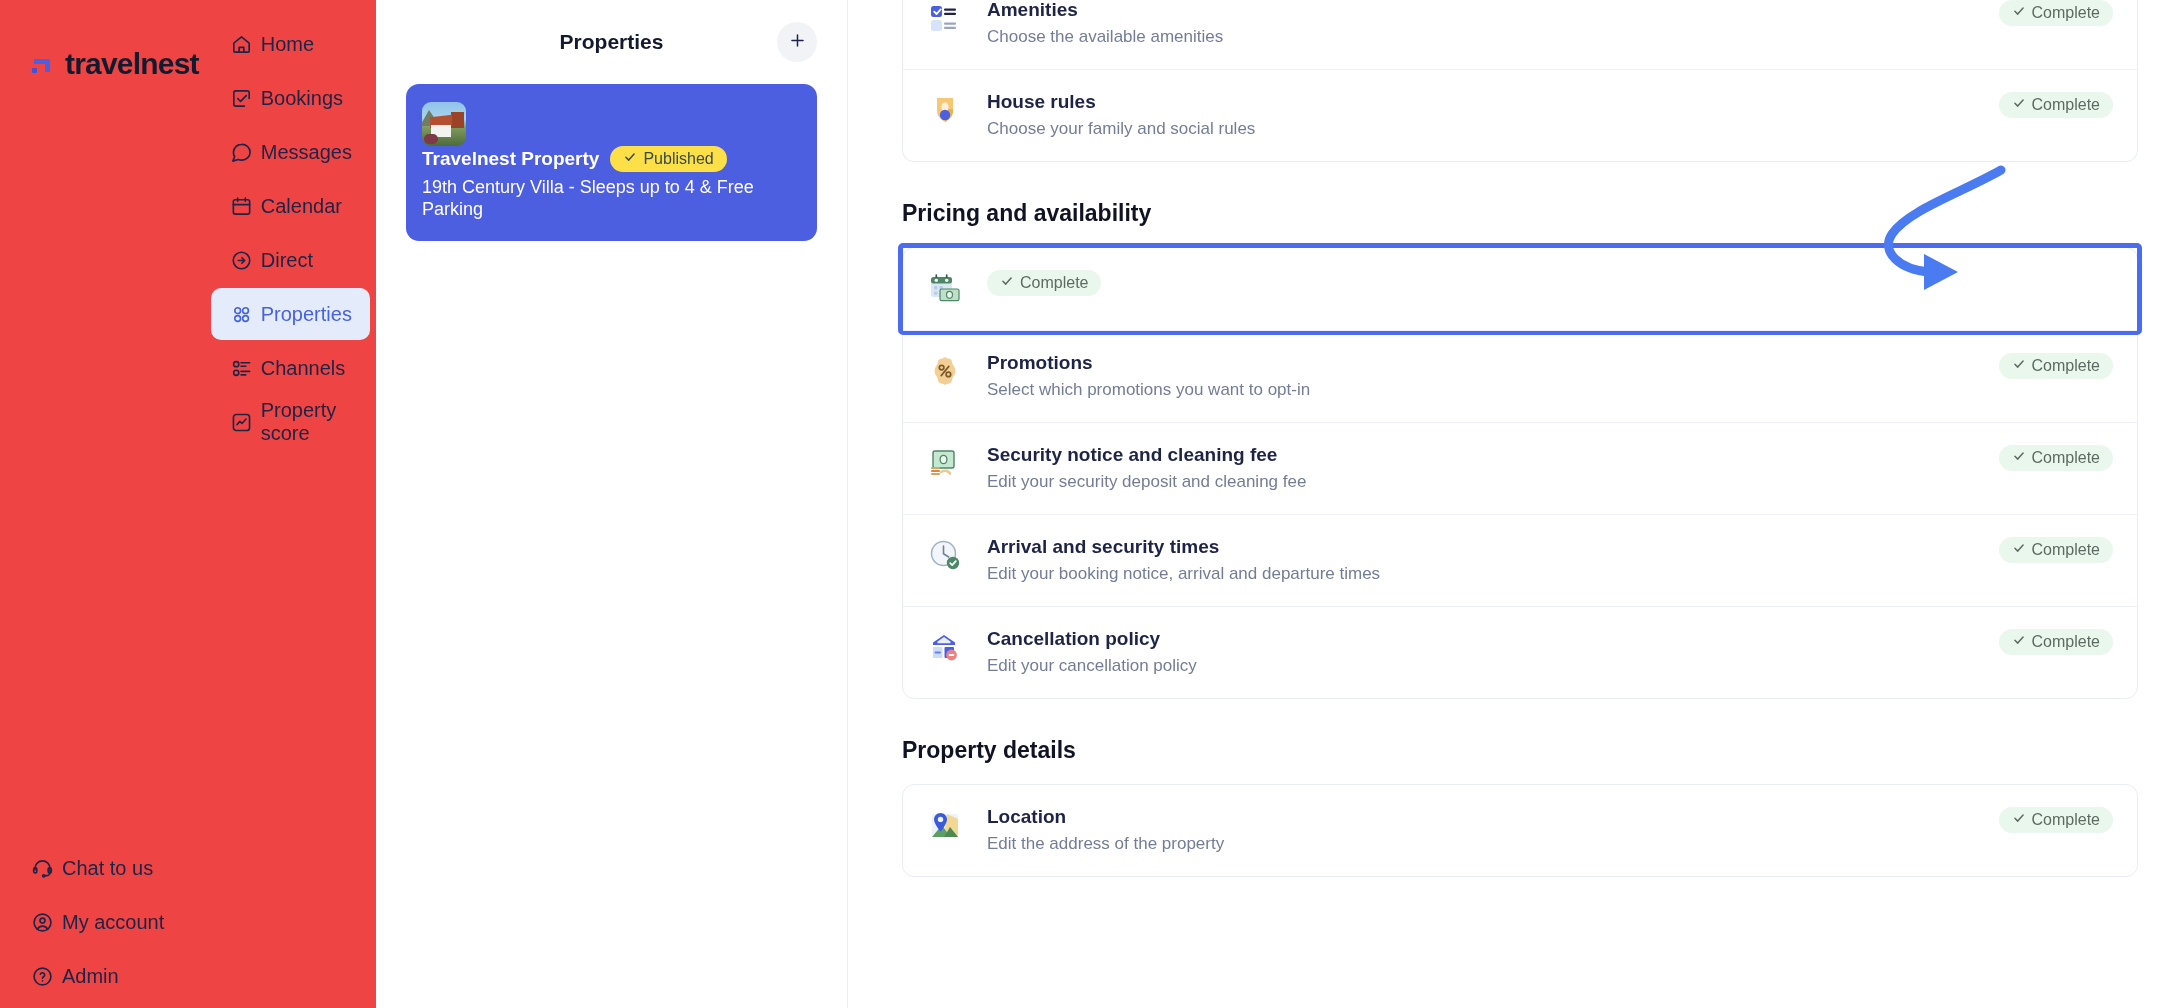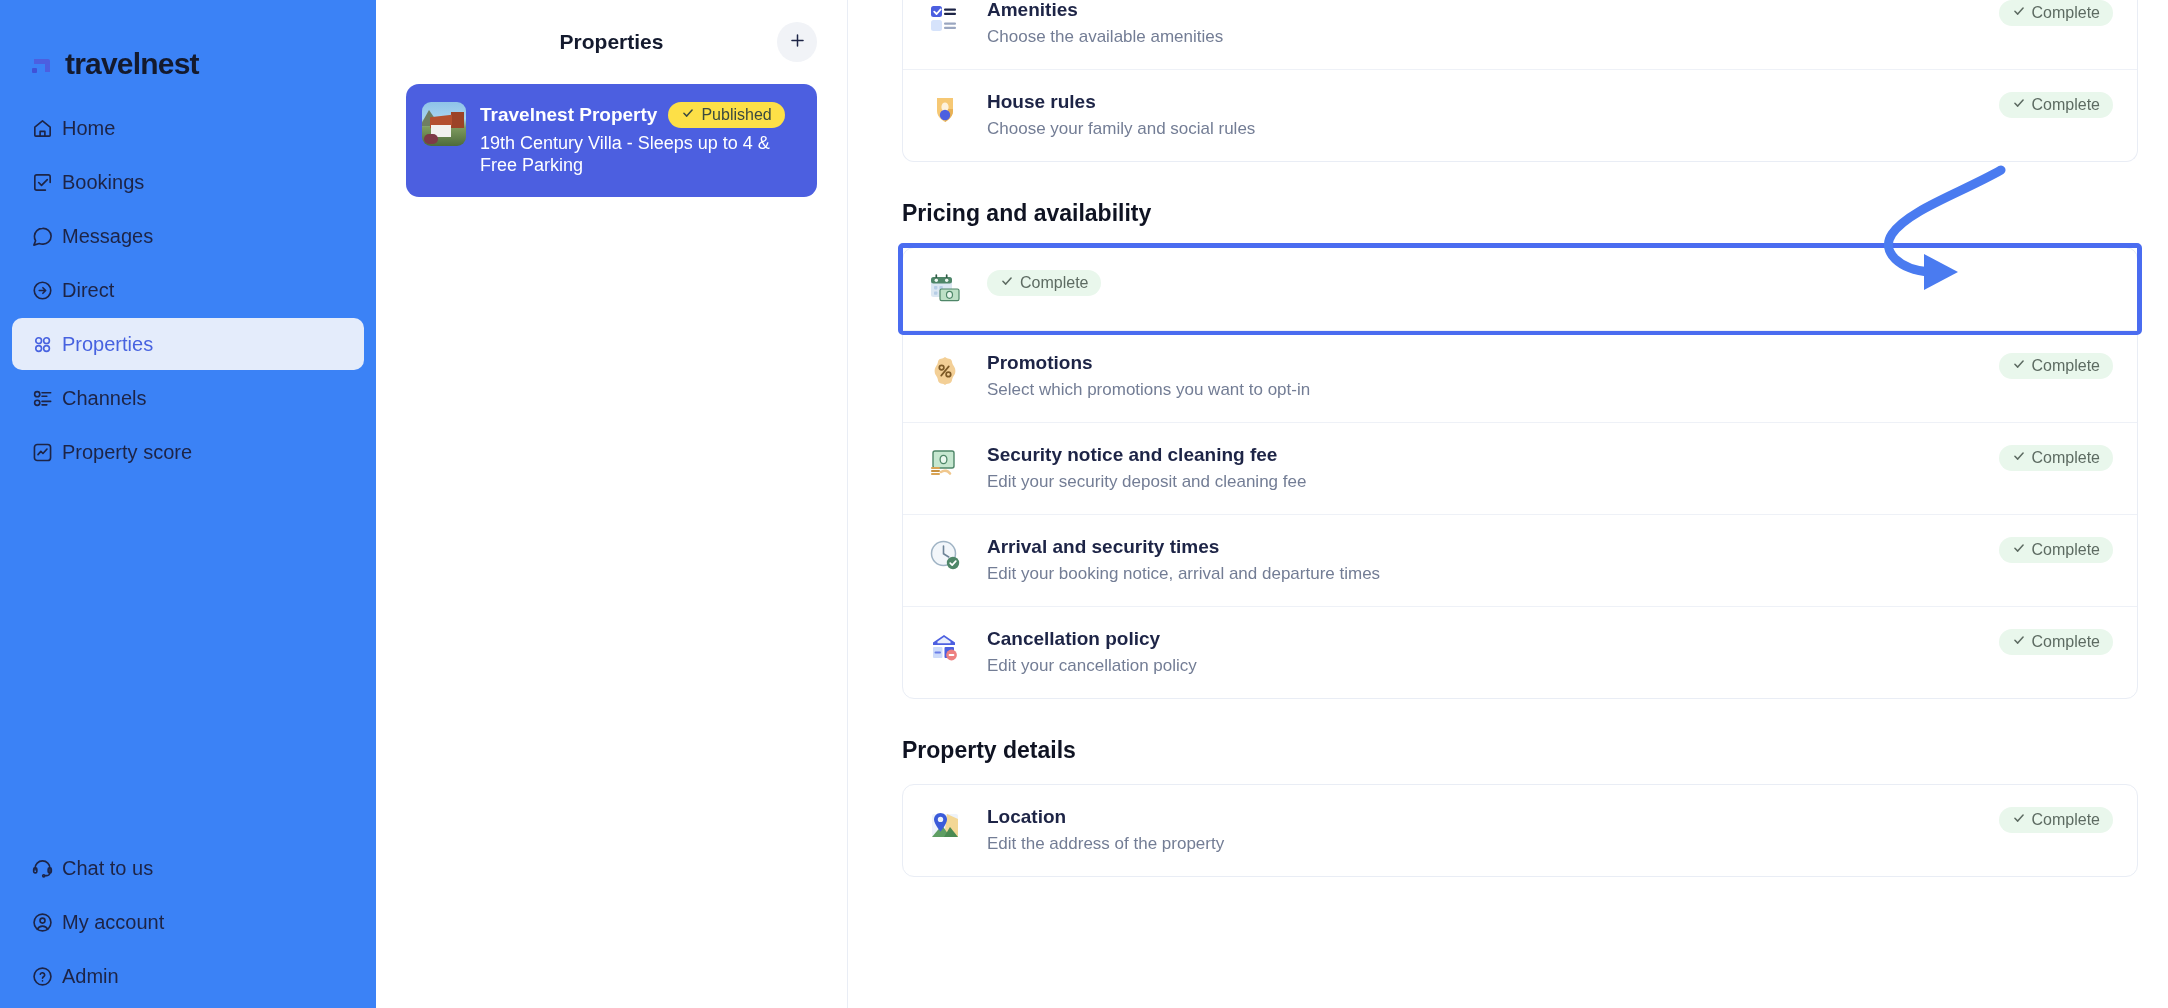--- a/index.html
+++ b/index.html
@@ -7,22 +7,22 @@
     width: 2168px; height: 1008px;
     font-family: "Liberation Sans", sans-serif;
     background: #ffffff;
     overflow: hidden;
   }
   .app { display: flex; width: 2168px; height: 1008px; }
 
   
   .sidebar {
     width: 376px; height: 1008px;
-    background: #3b82f6;
-    display: flex; flex-direction: column;
+    background: #ef4444;
+    display: flex; flex-direction: row;
     flex: 0 0 376px;
     position: relative;
   }
   .logo-row {
     display: flex; align-items: center; gap: 11px;
     padding: 44px 0 0 28px;
     height: 84px;
   }
   .logo-mark { width: 26px; height: 26px; position: relative; flex: 0 0 26px; }
   .logo-text {
@@ -63,23 +63,24 @@
   .props-title { font-size: 21px; font-weight: 700; color: #141a2e; }
   .add-btn {
     position: absolute; right: 0; top: 22px;
     width: 40px; height: 40px; border-radius: 50%;
     background: #f1f3f7; border: none;
     display: flex; align-items: center; justify-content: center;
     cursor: pointer; color: #1d2446;
   }
   .prop-card {
     background: #4c5fe0; border-radius: 13px;
-    display: flex; gap: 14px; align-items: flex-start;
+    display: flex; align-items: flex-start;
     padding: 18px 16px 20px 16px;
     cursor: pointer;
+    flex-direction: column;
   }
   .prop-thumb {
     width: 44px; height: 44px; border-radius: 9px; flex: 0 0 44px;
     overflow: hidden; position: relative;
     background: linear-gradient(#8fc3e8 0%, #a8d4ef 38%, #7e9a5e 58%, #4d6b3a 100%);
   }
   .prop-thumb .roof { position:absolute; left:8px; top:14px; width:22px; height:11px; background:#b4502f; transform: skewY(-6deg); }
   .prop-thumb .wall { position:absolute; left:9px; top:23px; width:20px; height:12px; background:#f2f2ee; }
   .prop-thumb .roof2 { position:absolute; left:29px; top:10px; width:13px; height:16px; background:#9c4327; }
   .prop-thumb .mtn { position:absolute; left:-2px; top:8px; width:20px; height:16px; background:#6f7e62; clip-path: polygon(0 100%, 45% 0, 100% 100%); }
@@ -176,20 +177,29 @@
         <span class="ico">
           <svg width="23" height="23" viewBox="0 0 24 24" fill="none" stroke="#1d2446" stroke-width="1.7" stroke-linecap="round" stroke-linejoin="round">
               <path d="M21 11.5a8.4 8.4 0 0 1-9 8.4 9.9 9.9 0 0 1-3.4-.6L3 21l1.8-4.6A8.1 8.1 0 0 1 3.6 11.5 8.4 8.4 0 0 1 12 3.5a8.4 8.4 0 0 1 9 8z"></path>
             </svg>
         </span>
         <span>Messages</span>
       </div>
       <div class="nav-item">
         <span class="ico">
           <svg width="23" height="23" viewBox="0 0 24 24" fill="none" stroke="#1d2446" stroke-width="1.7" stroke-linecap="round" stroke-linejoin="round">
+              <rect x="3.5" y="5" width="17" height="15" rx="2"></rect>
+              <path d="M3.5 10h17M8 3.2v3.4M16 3.2v3.4"></path>
+            </svg>
+        </span>
+        <span>Calendar</span>
+      </div>
+      <div class="nav-item">
+        <span class="ico">
+          <svg width="23" height="23" viewBox="0 0 24 24" fill="none" stroke="#1d2446" stroke-width="1.7" stroke-linecap="round" stroke-linejoin="round">
               <circle cx="12" cy="12" r="8.6"></circle>
               <path d="M8.6 12h6.6M12.4 9.1l2.9 2.9-2.9 2.9"></path>
             </svg>
         </span>
         <span>Direct</span>
       </div>
       <div class="nav-item active">
         <span class="ico">
           <svg width="23" height="23" viewBox="0 0 24 24" fill="none" stroke="#4762e0" stroke-width="1.7">
               <circle cx="8" cy="8" r="3"></circle>

